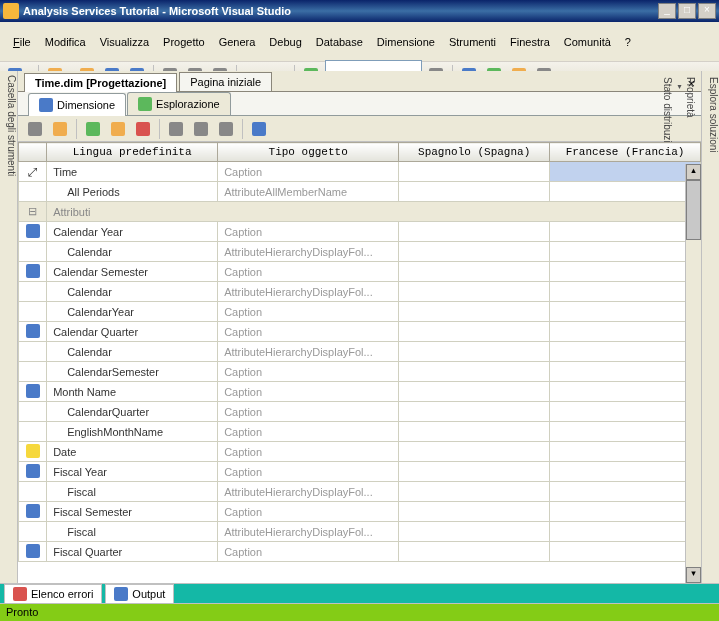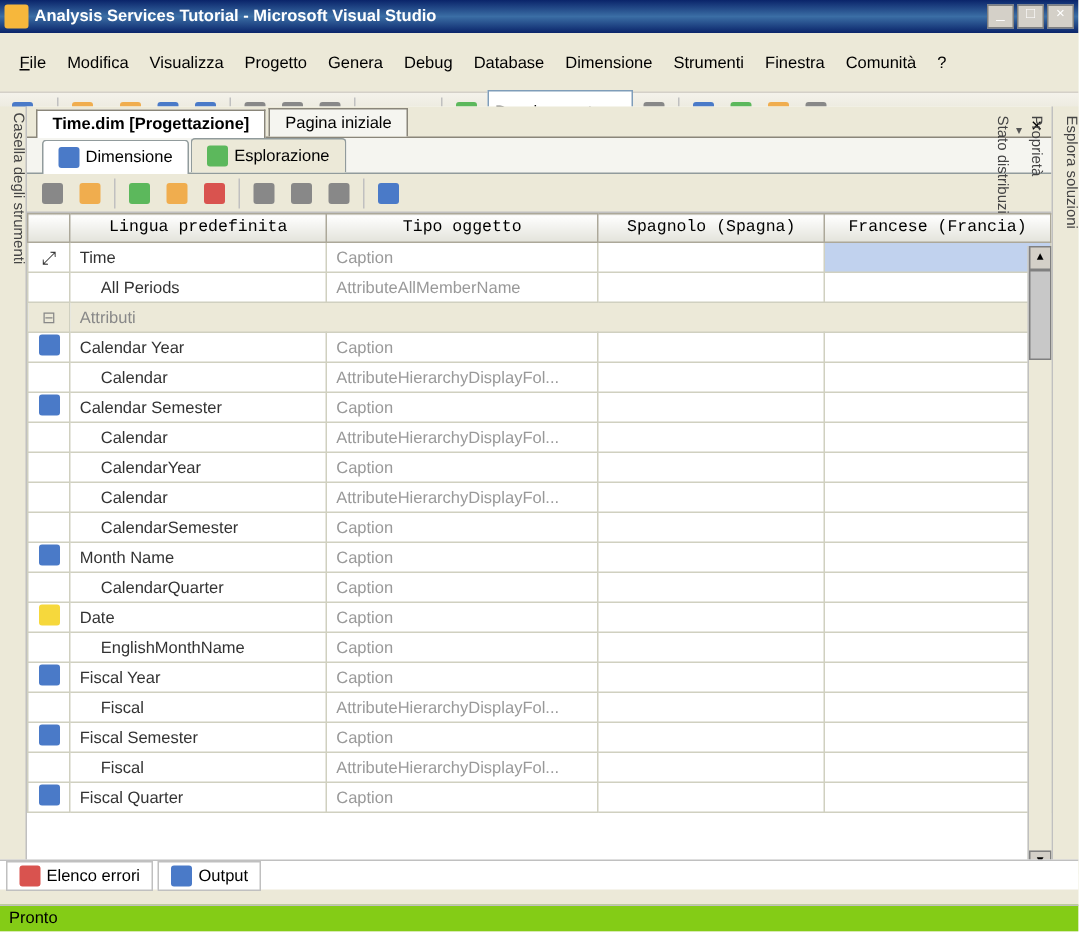--- a/index.html
+++ b/index.html
@@ -40,21 +40,21 @@
 .col-icon { width: 28px; }
 .col1 { width: 170px; }
 .col2 { width: 180px; }
 .col3 { width: 150px; }
 .col4 { width: 150px; }
 .vsb { position: absolute; right: 0; top: 22px; bottom: 0; width: 16px; background: #ece9d8; border-left: 1px solid #c0c0c0; }
 .vsb .thumb { position: absolute; top: 16px; left: 0; right: 0; height: 60px; background: #c8c8c8; border: 1px solid #808080; }
 .vsb .arr { position: absolute; left: 0; right: 0; height: 16px; background: #d4d0c8; border: 1px solid #808080; font-size: 9px; text-align: center; }
 .vsb .arr.up { top: 0; }
 .vsb .arr.dn { bottom: 0; }
-.bottom-tabs { position: absolute; bottom: 28px; left: 0; right: 0; height: 20px; background: #ffffff; display: flex; align-items: center; padding-left: 4px; border-top: 1px solid #c0c0c0; }
+.bottom-tabs { position: absolute; bottom: 18px; left: 0; right: 0; height: 20px; background: #14b8a6; display: flex; align-items: center; padding-left: 4px; border-top: 1px solid #c0c0c0; }
 .outtab { padding: 2px 8px; border: 1px solid #c0c0c0; background: #fff; margin-right: 3px; display: flex; align-items: center; gap: 4px; cursor: pointer; font-size: 11px; }
 .statusbar { position: absolute; bottom: 0; left: 0; right: 0; height: 18px; background: #84cc16; padding: 2px 6px; font-size: 11px; border-top: 1px solid #c0c0c0; }
 .sicon { width: 14px; height: 14px; display: inline-block; }
 .sicon.cube { background: radial-gradient(circle, #f6b73c, #d08a10); border-radius: 2px; }
 .sicon.blue { background: #4a7ac8; border-radius: 2px; }
 .sicon.key { background: #f6d83c; border-radius: 2px; }
 .sicon.green { background: #5cb85c; border-radius: 2px; }
 .sicon.tool { background: #888; border-radius: 2px; }
 .sicon.red { background: #d9534f; border-radius: 2px; }
 .sicon.orange { background: #f0ad4e; border-radius: 2px; }
@@ -268,20 +268,27 @@
               <td></td>
             </tr>
             <tr>
               <td class="iconcell"></td>
               <td style="padding-left: 20px;">CalendarYear</td>
               <td class="dim">Caption</td>
               <td></td>
               <td></td>
             </tr>
             <tr>
+              <td class="iconcell"><span class="sicon blue"></span></td>
+              <td style="padding-left: 6px;">Calendar Quarter</td>
+              <td class="dim">Caption</td>
+              <td></td>
+              <td></td>
+            </tr>
+            <tr>
               <td class="iconcell"></td>
               <td style="padding-left: 20px;">Calendar</td>
               <td class="dim">AttributeHierarchyDisplayFol...</td>
               <td></td>
               <td></td>
             </tr>
             <tr>
               <td class="iconcell"></td>
               <td style="padding-left: 20px;">CalendarSemester</td>
               <td class="dim">Caption</td>
@@ -291,34 +298,34 @@
             <tr>
               <td class="iconcell"><span class="sicon blue"></span></td>
               <td style="padding-left: 6px;">Month Name</td>
               <td class="dim">Caption</td>
               <td></td>
               <td></td>
             </tr>
             <tr>
               <td class="iconcell"></td>
               <td style="padding-left: 20px;">CalendarQuarter</td>
+              <td class="dim">Caption</td>
+              <td></td>
+              <td></td>
+            </tr>
+            <tr>
+              <td class="iconcell"></td>
+              <td style="padding-left: 20px;">EnglishMonthName</td>
               <td class="dim">Caption</td>
               <td></td>
               <td></td>
             </tr>
             <tr>
               <td class="iconcell"><span class="sicon key"></span></td>
               <td style="padding-left: 6px;">Date</td>
-              <td class="dim">Caption</td>
-              <td></td>
-              <td></td>
-            </tr>
-            <tr>
-              <td class="iconcell"></td>
-              <td style="padding-left: 20px;">EnglishMonthName</td>
               <td class="dim">Caption</td>
               <td></td>
               <td></td>
             </tr>
             <tr>
               <td class="iconcell"><span class="sicon blue"></span></td>
               <td style="padding-left: 6px;">Fiscal Year</td>
               <td class="dim">Caption</td>
               <td></td>
               <td></td>

